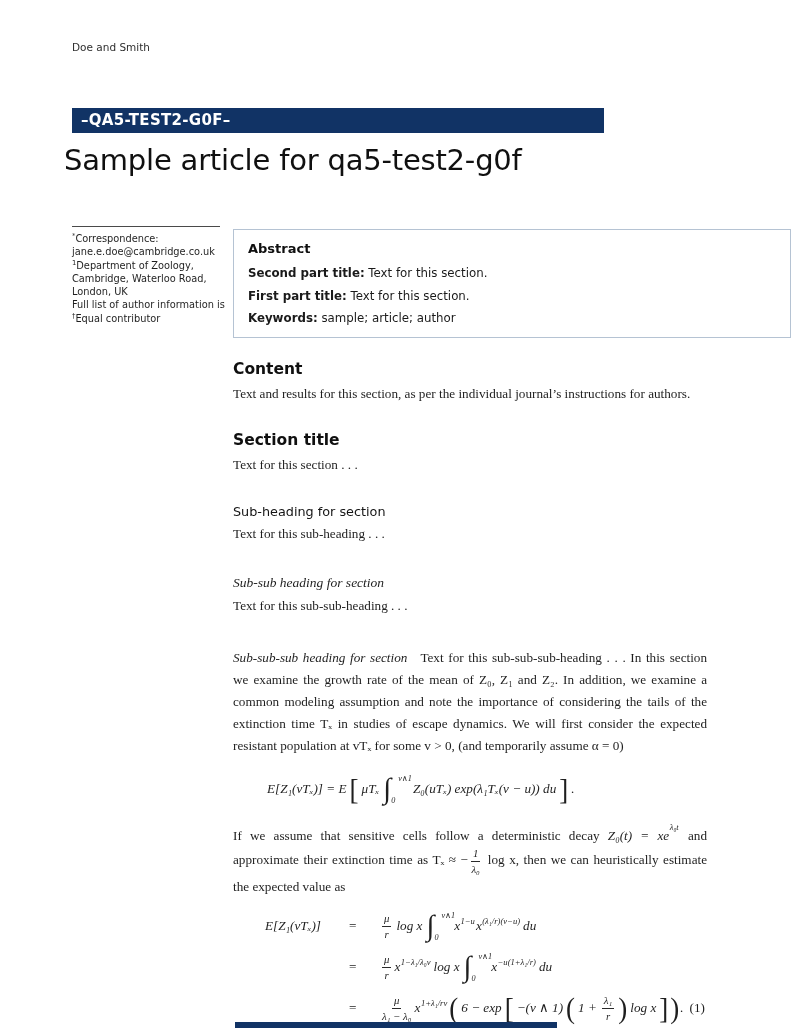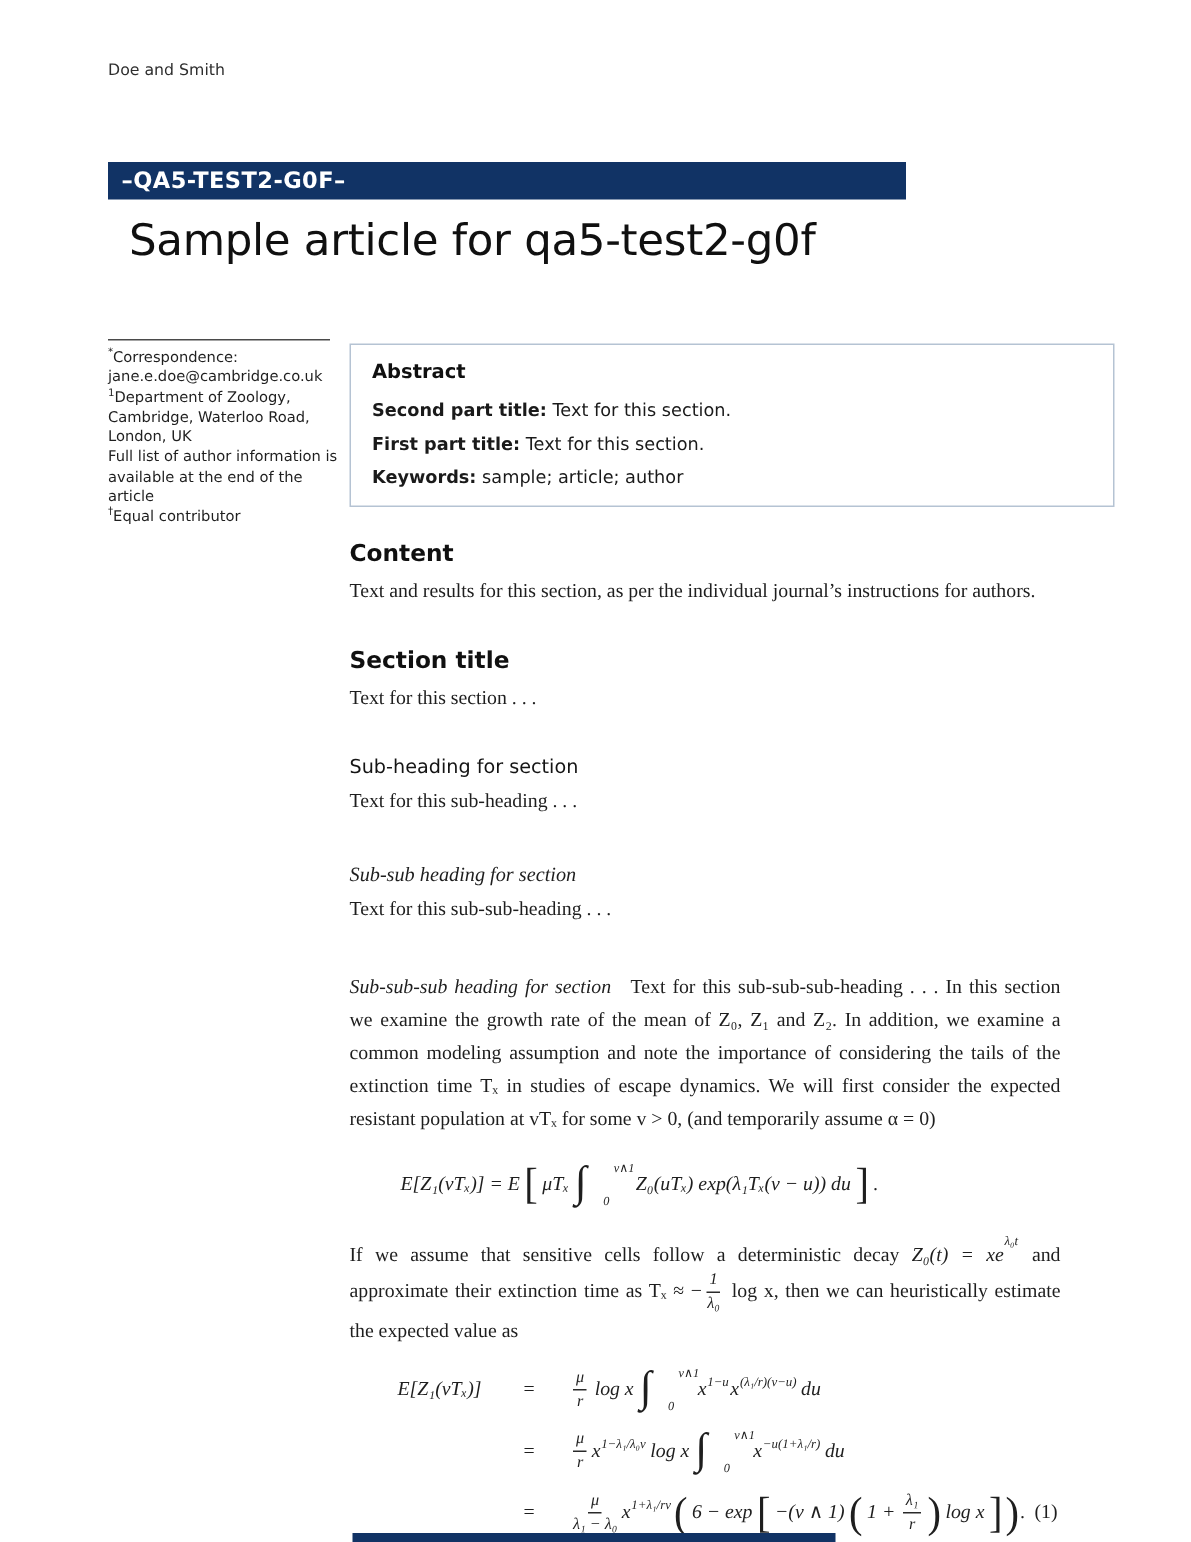--- a/index.html
+++ b/index.html
@@ -4,31 +4,31 @@
 <style>
   html,body{margin:0;padding:0;background:#ffffff;}
   body{width:794px;height:1028px;position:relative;font-family:"DejaVu Sans",sans-serif;color:#1c1c1c;overflow:hidden;}
   .page{position:absolute;inset:0;}
 
   .running-head{position:absolute;left:72px;top:41px;font-size:10.5px;color:#2e2e2e;}
 
   .banner{position:absolute;left:72px;top:108px;width:532px;height:25px;background:#113365;color:#ffffff;
           font-weight:bold;font-size:15px;line-height:25px;padding-left:9px;box-sizing:border-box;letter-spacing:.3px;}
 
-  .title{position:absolute;left:86px;top:143px;margin:0;font-size:29px;font-weight:500;color:#101010;letter-spacing:-.2px;}
+  .title{position:absolute;left:64px;top:143px;margin:0;font-size:29px;font-weight:500;color:#101010;letter-spacing:-.2px;}
 
   .authors{position:absolute;left:72px;top:197px;font-size:13.5px;color:#1a1a1a;}
   .authors sup{font-size:8.5px;line-height:0;}
 
   .sidebar{position:absolute;left:72px;top:226px;width:156px;}
   .side-rule{border-top:1px solid #4a4a4a;width:148px;margin-bottom:5px;}
   .side-line{font-size:9.8px;line-height:13.3px;color:#1f1f1f;}
   .side-line sup{font-size:6.8px;line-height:0;}
 
-  .abstract{position:absolute;left:233px;top:229px;width:510px;box-sizing:border-box;
+  .abstract{position:absolute;left:233px;top:229px;width:558px;box-sizing:border-box;
             border:1px solid #b5c3d3;padding:11px 14px 12px;background:#ffffff;}
   .abs-title{font-weight:bold;font-size:13px;margin:0 0 10px;color:#101010;}
   .abstract p{margin:0 0 8.5px;font-size:11.8px;color:#1a1a1a;}
   .abstract p:last-child{margin-bottom:0;}
   .abstract b{font-weight:bold;}
 
   .main{position:absolute;left:233px;top:360px;width:474px;}
   .main h2{font-size:15.5px;font-weight:bold;margin:0 0 5px;color:#101010;}
   .mt26{margin-top:26px !important;}
   .serif{font-family:"Liberation Serif","DejaVu Serif",serif;font-size:13.2px;line-height:22px;margin:0;color:#1e1e1e;}
@@ -42,21 +42,21 @@
   
   .math{font-family:"Liberation Serif","DejaVu Serif",serif;font-style:italic;color:#1e1e1e;}
   .msup{font-size:8.6px;position:relative;top:-5px;margin:0 1px 0 .5px;}
   .frac{display:inline-flex;flex-direction:column;align-items:center;vertical-align:middle;
         margin:0 3px;font-size:10.8px;line-height:1.2;}
   .frac .num{border-bottom:1px solid #2a2a2a;padding:0 2px 1px;}
   .frac .den{padding-top:1px;}
   .intwrap{display:inline-flex;align-items:center;margin:0 4px 0 2px;}
   .iglyph{font-style:normal;font-size:29px;line-height:1;transform:translateY(-1px);}
   .ilims{display:inline-flex;flex-direction:column;justify-content:space-between;height:32px;
-         font-size:8.2px;margin-left:13px;}
+         font-size:8.2px;margin-left:2px;}
   .ilims .isup{transform:translateX(5px);}
   .ilims .isub{transform:translateX(-2px);}
   .bigb{font-style:normal;font-size:27px;font-weight:300;line-height:1;display:inline-block;
         transform:scaleY(1.08);margin:0 1px;}
   .eq1{display:flex;align-items:center;font-size:13.2px;margin:12px 0 12px 32px;}
   .eq1 .seg{margin:12px 2px;}
 
   .align{margin-top:9px;}
   .eqrow{display:flex;align-items:center;font-size:13.2px;padding-left:32px;margin-bottom:3px;min-height:38px;position:relative;}
   .eq-lhs{width:84px;flex:none;}
@@ -81,21 +81,20 @@
 
 
   <aside class="sidebar">
     <div class="side-rule"></div>
     <div class="side-line"><sup>*</sup><span>Correspondence:</span></div>
     <div class="side-line">jane.e.doe@cambridge.co.uk</div>
     <div class="side-line"><sup>1</sup><span>Department of Zoology,</span></div>
     <div class="side-line">Cambridge, Waterloo Road,</div>
     <div class="side-line">London, UK</div>
     <div class="side-line">Full list of author information is</div>
-    <div class="side-line">available at the end of the article</div>
     <div class="side-line"><sup>†</sup><span>Equal contributor</span></div>
   </aside>
 
   <section class="abstract">
     <div class="abs-title">Abstract</div>
     <p><b>Second part title:</b><span> Text for this section.</span></p>
     <p><b>First part title:</b><span> Text for this section.</span></p>
     <p><b>Keywords:</b><span> sample; article; author</span></p>
   </section>
 

